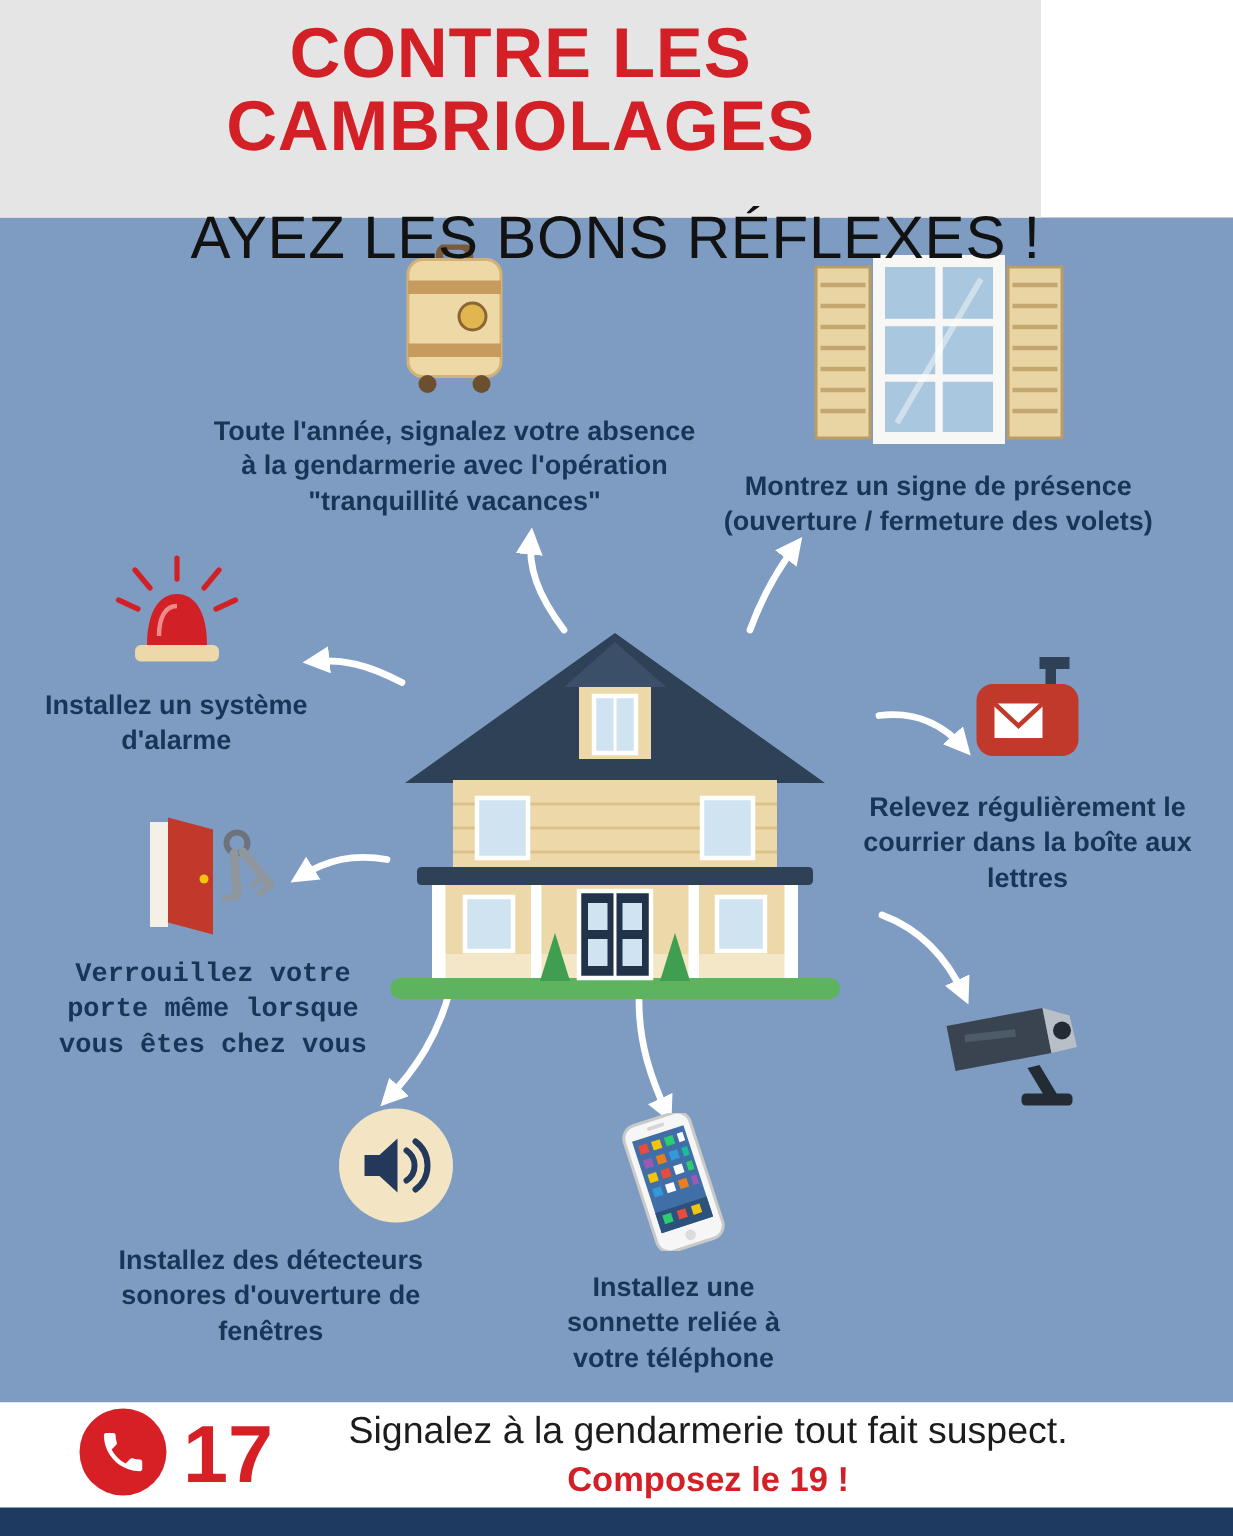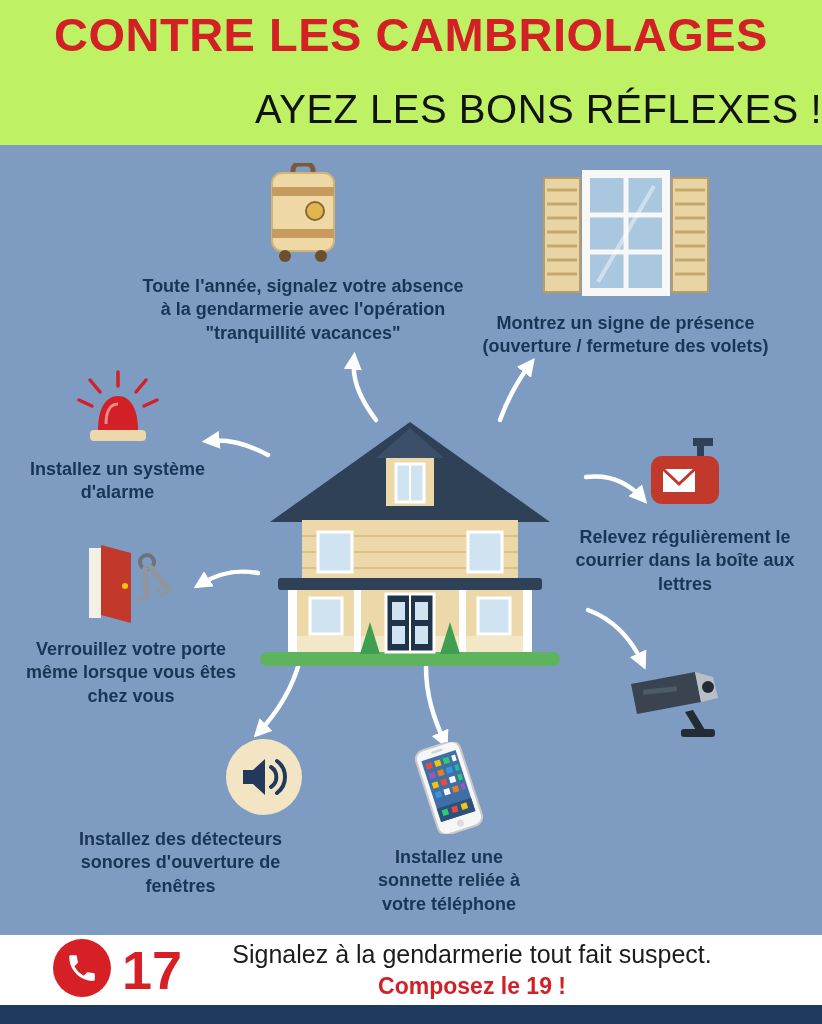--- a/index.html
+++ b/index.html
@@ -1,19 +1,19 @@
 <!DOCTYPE html>
 <html><head>
 <meta charset="utf-8">
 <style>
   html,body{margin:0;padding:0;background:#ffffff;font-family:"Liberation Sans",sans-serif;}
   .poster{position:relative;width:822px;height:1024px;background:#ffffff;overflow:hidden;}
 
   
-  .header{position:absolute;top:0;left:0;width:822px;height:145px;background:#bef264;text-align:center;z-index:4;}
+  .header{position:absolute;top:0;left:0;width:694px;height:145px;background:#e5e5e5;text-align:center;z-index:4;}
   .title{margin-top:10px;font-size:47px;font-weight:800;color:#d32027;letter-spacing:.5px;line-height:1.05;}
   .subtitle{margin-top:28px;font-size:40px;font-weight:500;color:#121212;letter-spacing:.5px;text-align:right;}
 
   
   .main{position:absolute;top:145px;left:0;width:822px;height:790px;background:#7e9cc2;z-index:0;}
 
   .arrows{position:absolute;top:0;left:0;width:822px;height:1024px;z-index:1;pointer-events:none;}
 
   .house{position:absolute;left:258px;top:420px;width:304px;height:248px;z-index:2;}
 
@@ -166,21 +166,21 @@
         <rect x="54" y="6" width="7" height="18" fill="#2e4156"></rect>
         <rect x="50" y="2" width="20" height="8" fill="#2e4156"></rect>
         <rect x="8" y="20" width="68" height="48" rx="11" fill="#c0392b"></rect>
         <rect x="20" y="33" width="32" height="23" fill="#ffffff"></rect>
         <polyline points="20,33 36,48 52,33" fill="none" stroke="#c0392b" stroke-width="3"></polyline>
       </svg>
     </span>
     <div class="tip-text">Relevez régulièrement le courrier dans la boîte aux lettres</div>
   </div>
 
-  <div class="tip" style="left:22px;top:540px;width:218px;">
+  <div class="tip" style="left:33px;top:540px;width:218px;font-family:Liberation Mono, monospace;">
     <span class="icon">
       <svg width="92" height="86" viewBox="0 0 92 86" aria-hidden="true">
         <rect x="4" y="8" width="12" height="70" fill="#f5f0e6"></rect>
         <polygon points="16,5 46,13 46,83 16,75" fill="#c2392b"></polygon>
         <circle cx="40" cy="46" r="3" fill="#f1c40f"></circle>
         <circle cx="62" cy="22" r="7" fill="none" stroke="#6d737b" stroke-width="4"></circle>
         <g stroke="#8f969e" stroke-width="6" stroke-linecap="round">
           <line x1="66" y1="28" x2="84" y2="50"></line>
           <line x1="60" y1="29" x2="62" y2="57"></line>
         </g>

